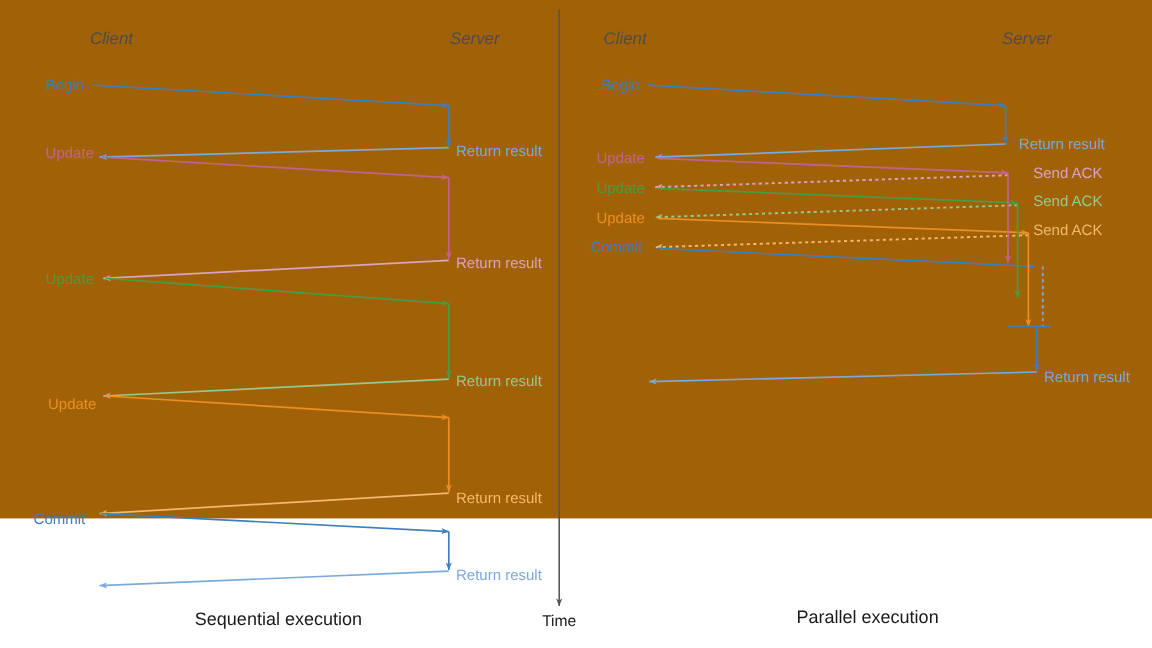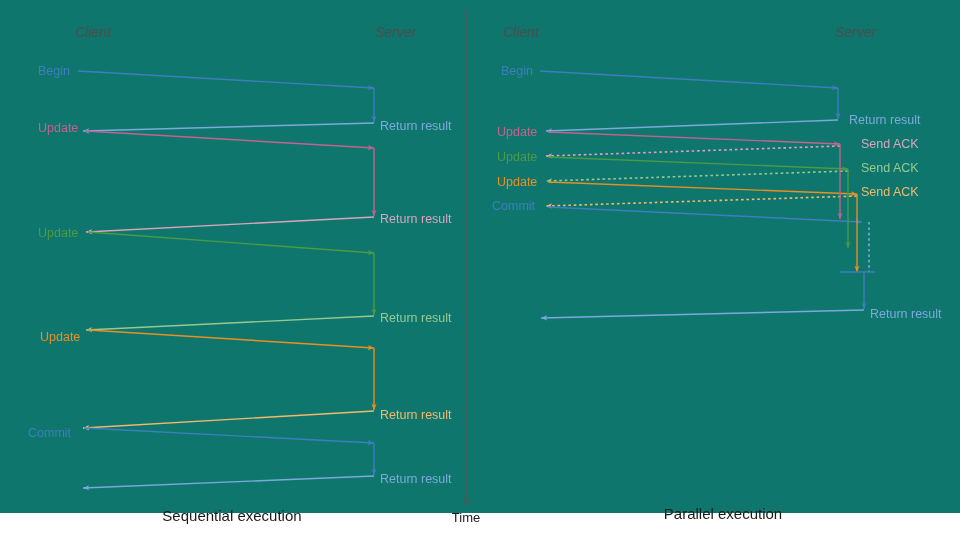--- a/index.html
+++ b/index.html
@@ -9,22 +9,22 @@
   }
   body {
     width: 960px;
     height: 540px;
     overflow: hidden;
     font-family: "Liberation Sans", sans-serif;
   }
   #diagram-root {
     position: relative;
     width: 960px;
-    height: 513px;
-    background: #0f766e;
+    height: 432px;
+    background: #a16207;
   }
   svg.canvas {
     position: absolute;
     top: 0;
     left: 0;
     width: 960px;
     height: 540px;
   }
   text {
     font-family: "Liberation Sans", sans-serif;

